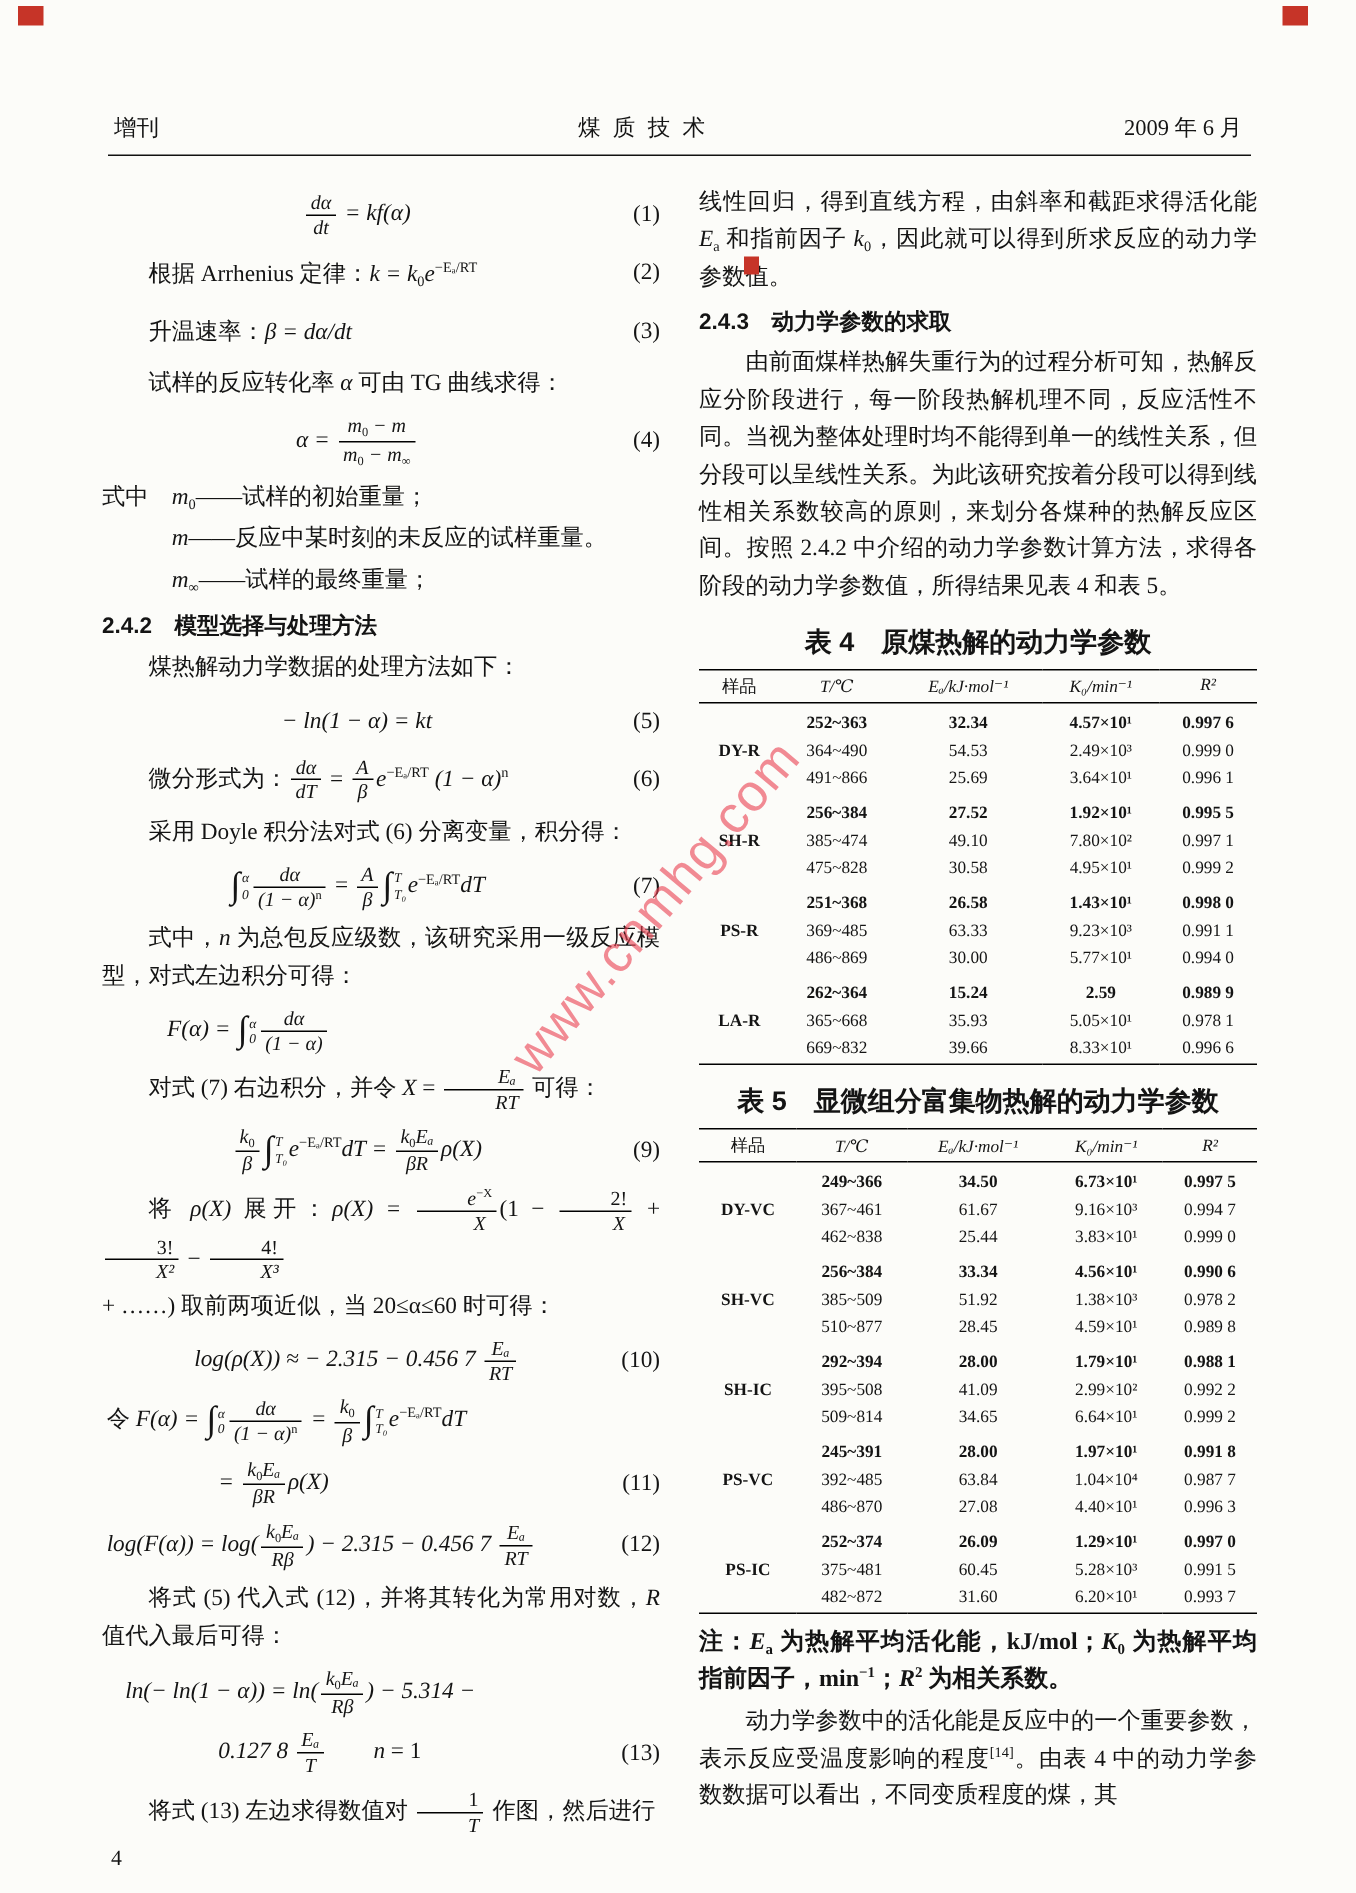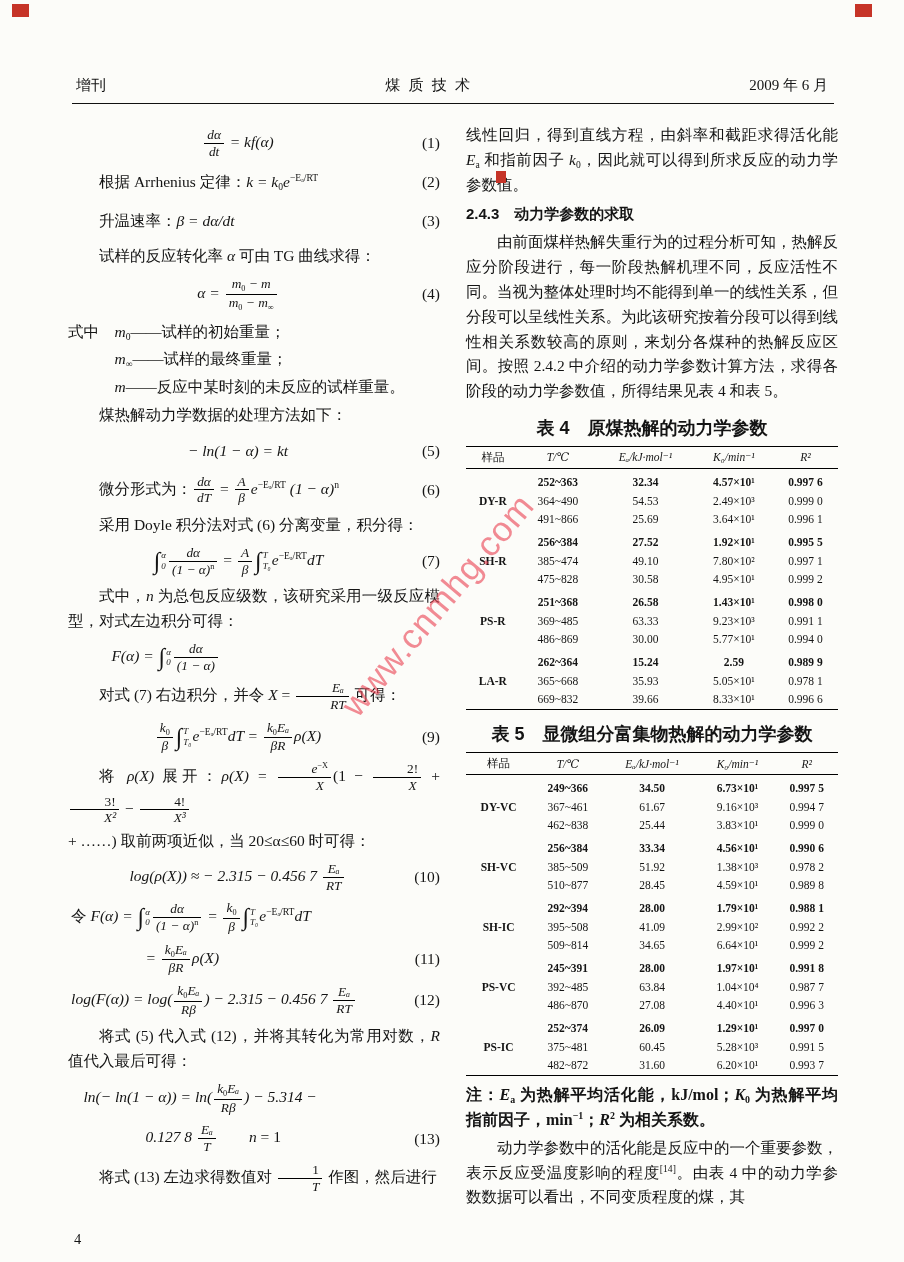--- a/index.html
+++ b/index.html
@@ -88,22 +88,23 @@
         <div class="eq l2">
           <span class="eq-body"><span class="mt">升温速率：</span><span class="mm">β = dα/dt</span></span>
           <span class="eq-no">(3)</span>
         </div>
         <div class="para indent"><span class="mt">试样的反应转化率 </span><span class="mm">α</span><span class="mt"> 可由 TG 曲线求得：</span></div>
         <div class="eq">
           <span class="eq-body"><span class="mm">α = </span><span class="frac"><span class="fn"><span class="mm">m</span><span class="msub">0</span><span class="mm"> − m</span></span><span class="fd"><span class="mm">m</span><span class="msub">0</span><span class="mm"> − m</span><span class="msub">∞</span></span></span></span>
           <span class="eq-no">(4)</span>
         </div>
         <div class="para"><span class="mt">式中　</span><span class="mm">m</span><span class="msub">0</span><span class="mt">——试样的初始重量；</span></div>
+        <div class="para defs"><span class="mm">m</span><span class="mt">——反应中某时刻的未反应的试样重量。</span></div>
         <div class="para defs"><span class="mm">m</span><span class="msub">∞</span><span class="mt">——试样的最终重量；</span></div>
-        <div class="para defs"><span class="mm">m</span><span class="mt">——反应中某时刻的未反应的试样重量。</span></div>
+        <div class="sec-heading">2.4.2　模型选择与处理方法</div>
         <div class="para indent"><span class="mt">煤热解动力学数据的处理方法如下：</span></div>
         <div class="eq">
           <span class="eq-body"><span class="mm">− ln(1 − α) = kt</span></span>
           <span class="eq-no">(5)</span>
         </div>
         <div class="eq l2">
           <span class="eq-body"><span class="mt">微分形式为：</span><span class="frac"><span class="fn"><span class="mm">dα</span></span><span class="fd"><span class="mm">dT</span></span></span><span class="mt"> = </span><span class="frac"><span class="fn"><span class="mm">A</span></span><span class="fd"><span class="mm">β</span></span></span><span class="mm">e</span><span class="msup">−Eₐ/RT</span><span class="mm"> (1 − α)</span><span class="msup">n</span></span>
           <span class="eq-no">(6)</span>
         </div>
         <div class="para indent"><span class="mt">采用 Doyle 积分法对式 (6) 分离变量，积分得：</span></div>

